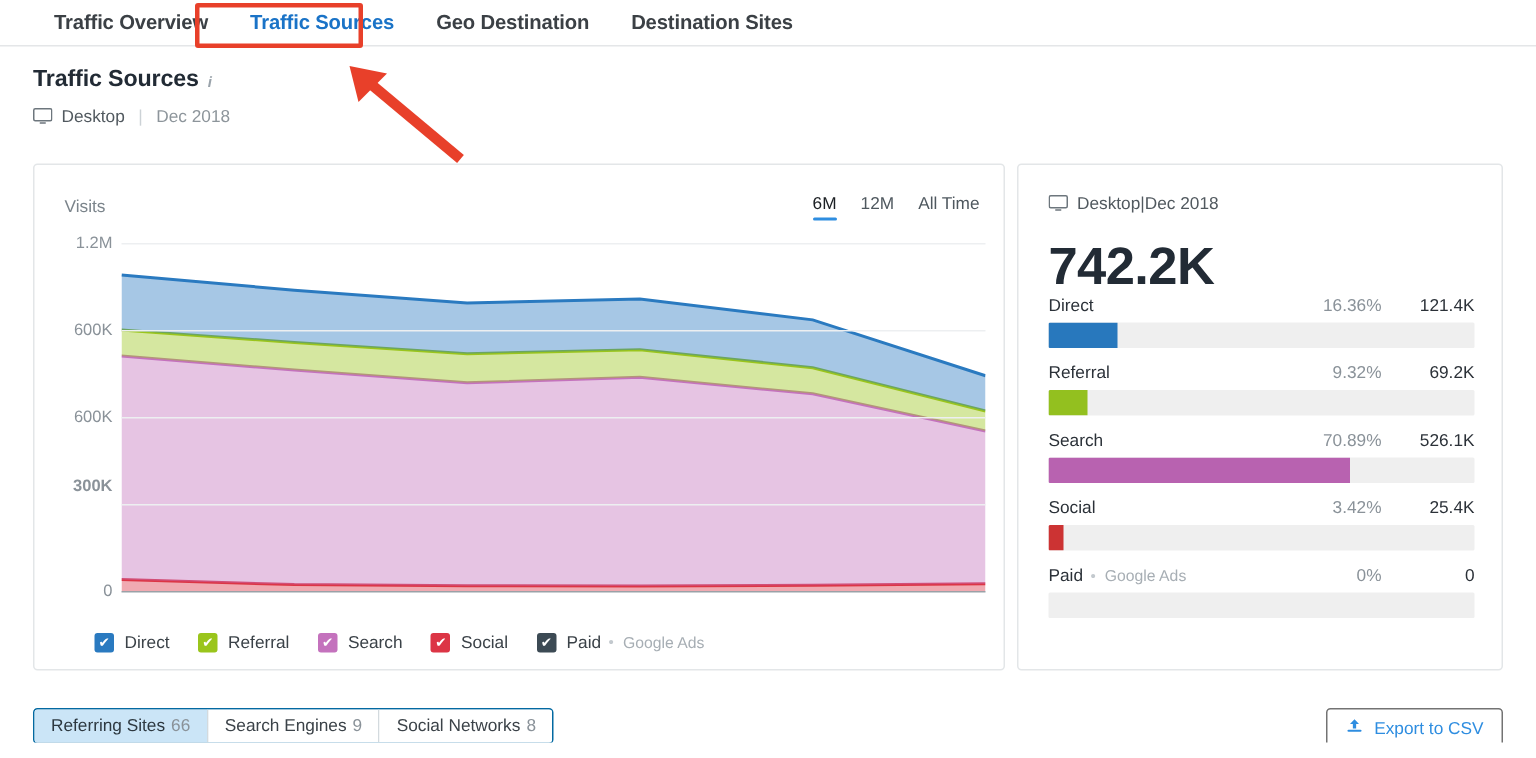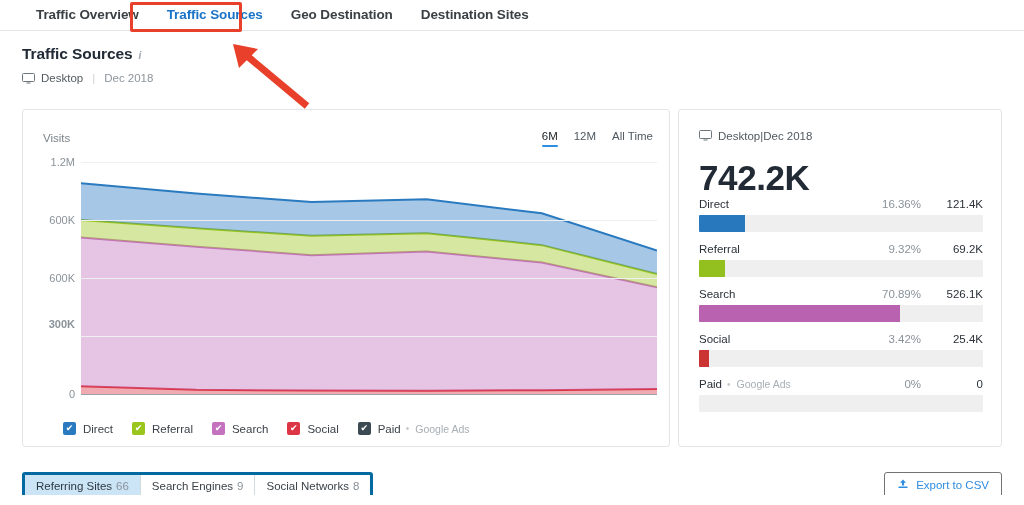--- a/index.html
+++ b/index.html
@@ -134,21 +134,21 @@
     width: 62px; text-align: right;
   }
   .track {
     height: 17px; background: #efefef; border-radius: 1px; overflow: hidden;
   }
   .fill { height: 100%; }
 
   
   .btn-group {
     position: absolute; left: 22px; top: 472px; display: flex;
-    border: 3px solid #0369a1; border-radius: 3px; overflow: hidden;
+    border: 1px solid #0369a1; border-radius: 3px; overflow: hidden;
     background: #fff;
   }
   .seg {
     font-size: 11.5px; color: #3b4248; padding: 5px 11px;
     border-right: 1px solid #d3dade; cursor: pointer; white-space: nowrap;
     background: #fff;
   }
   .seg:last-child { border-right: none; }
   .seg.active { background: #cbe5f7; color: #2d3840; }
   .seg .cnt { color: #8a9299; margin-left: 4px; }

